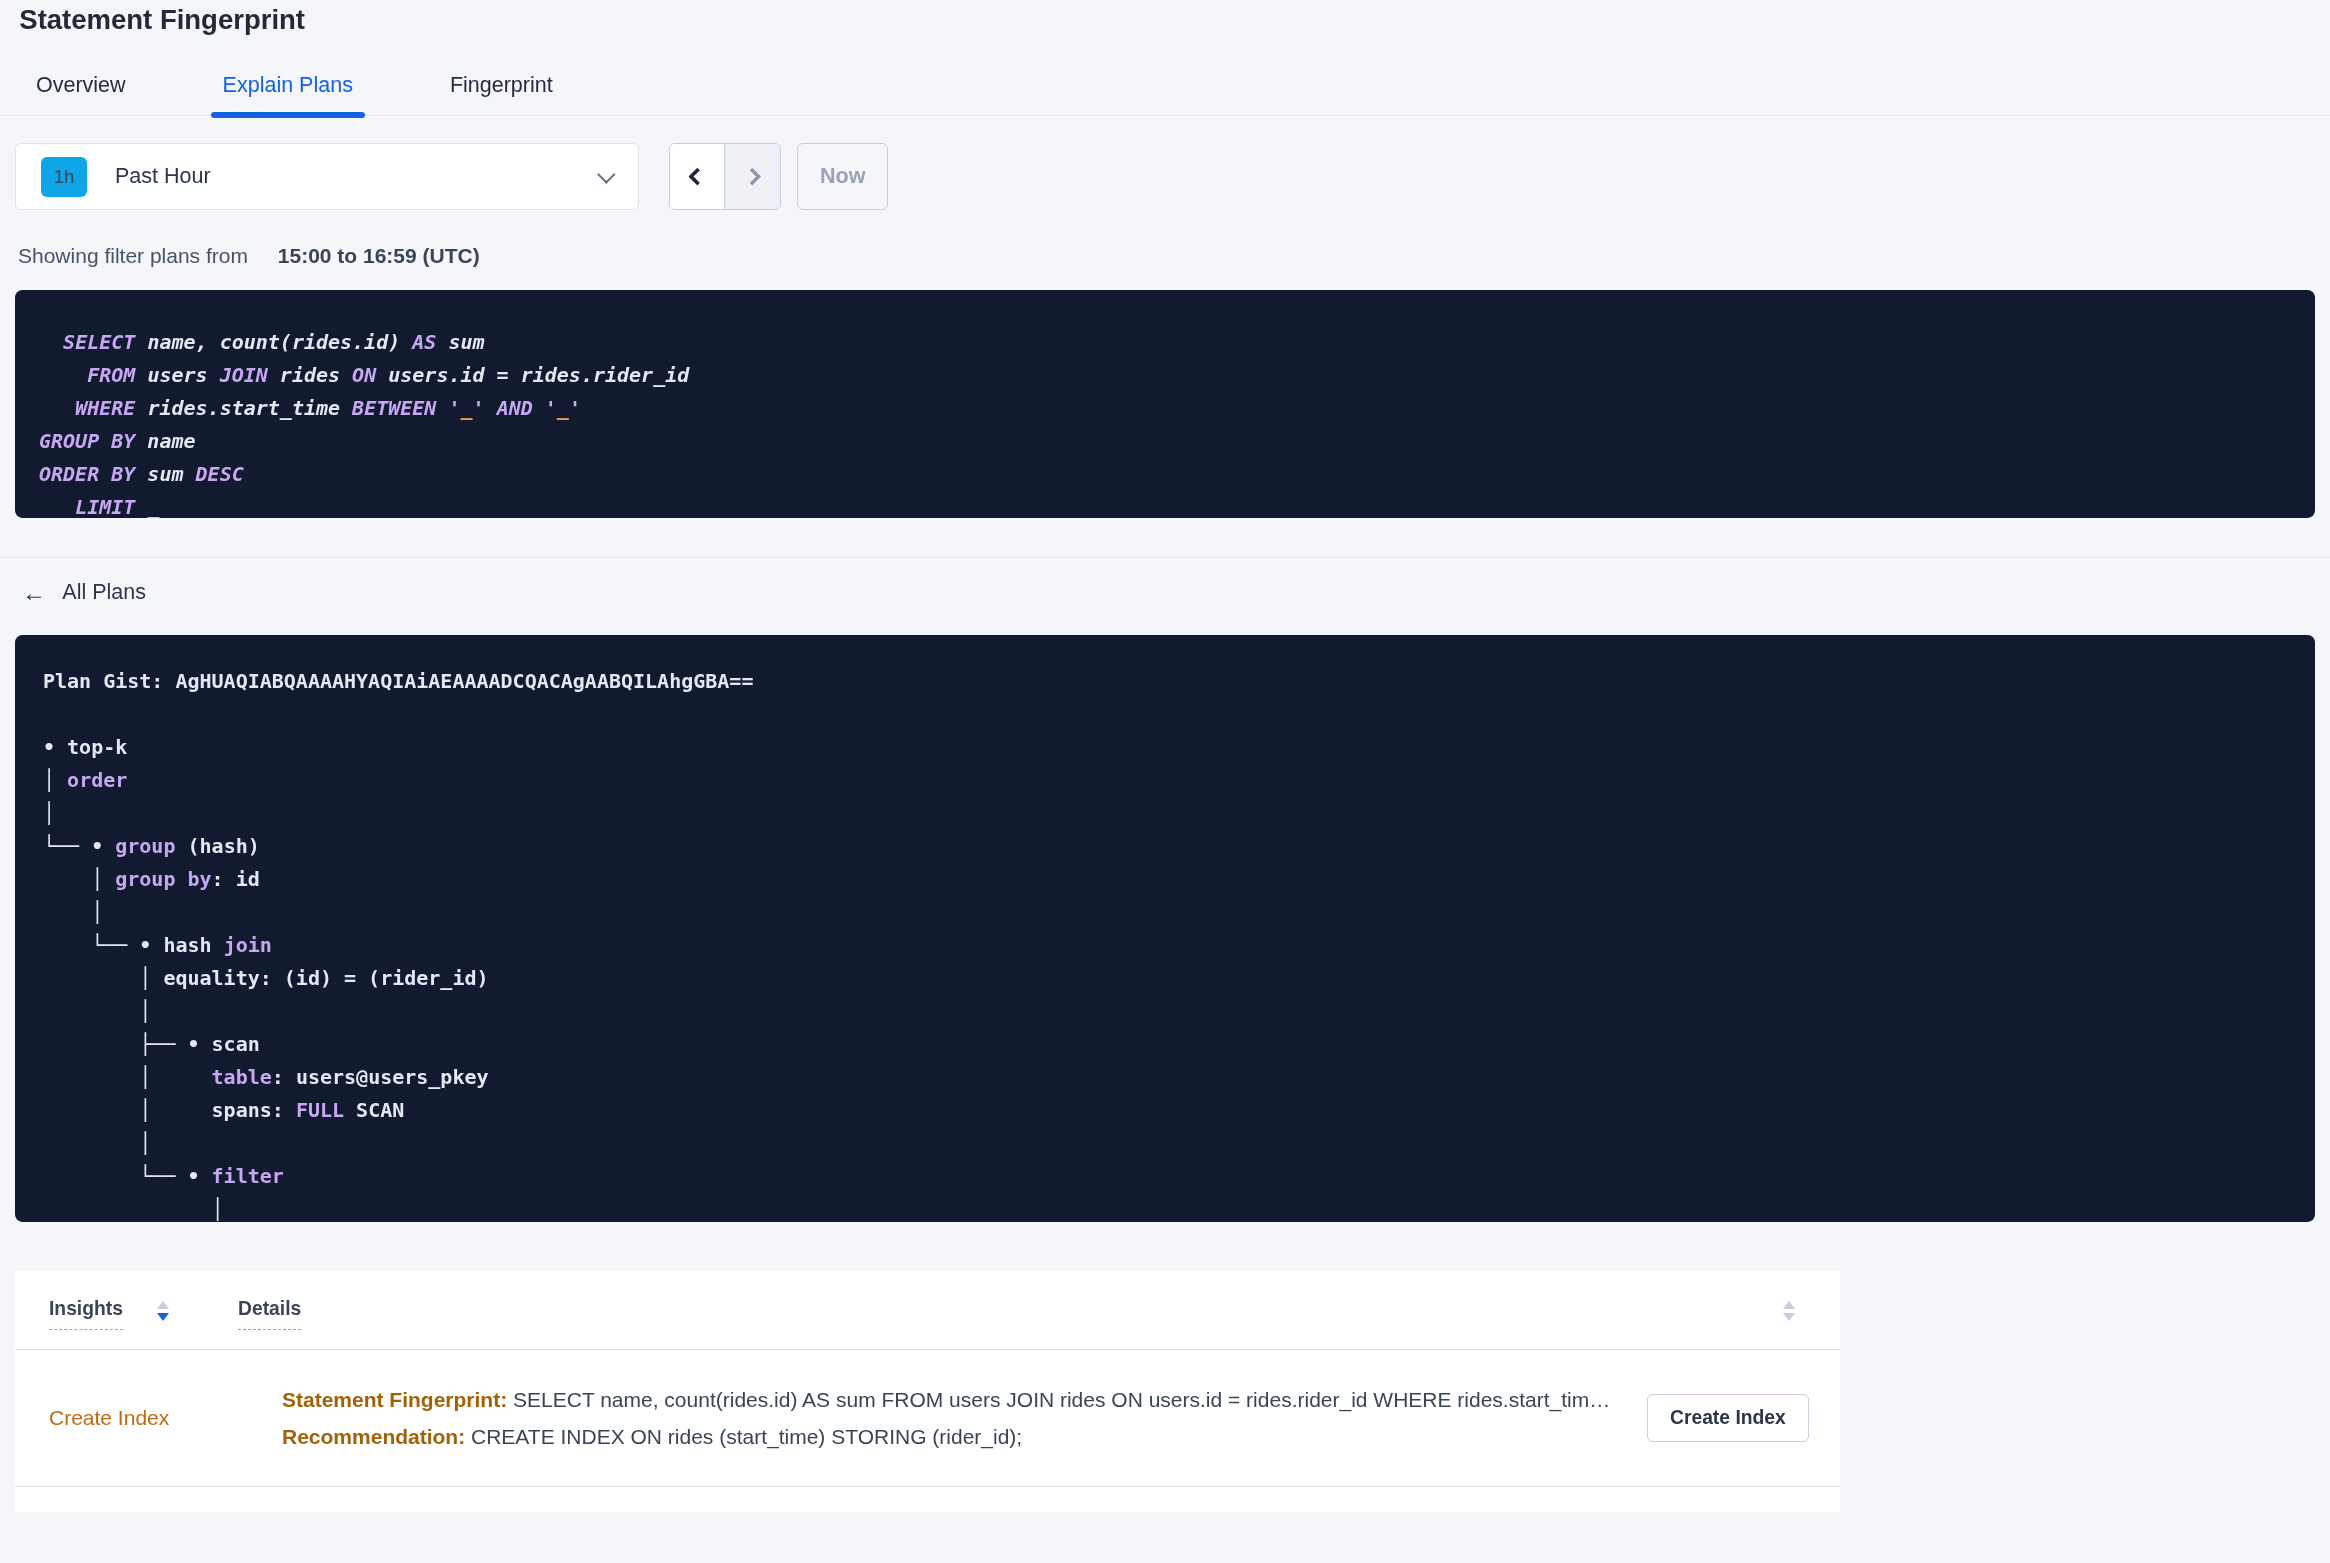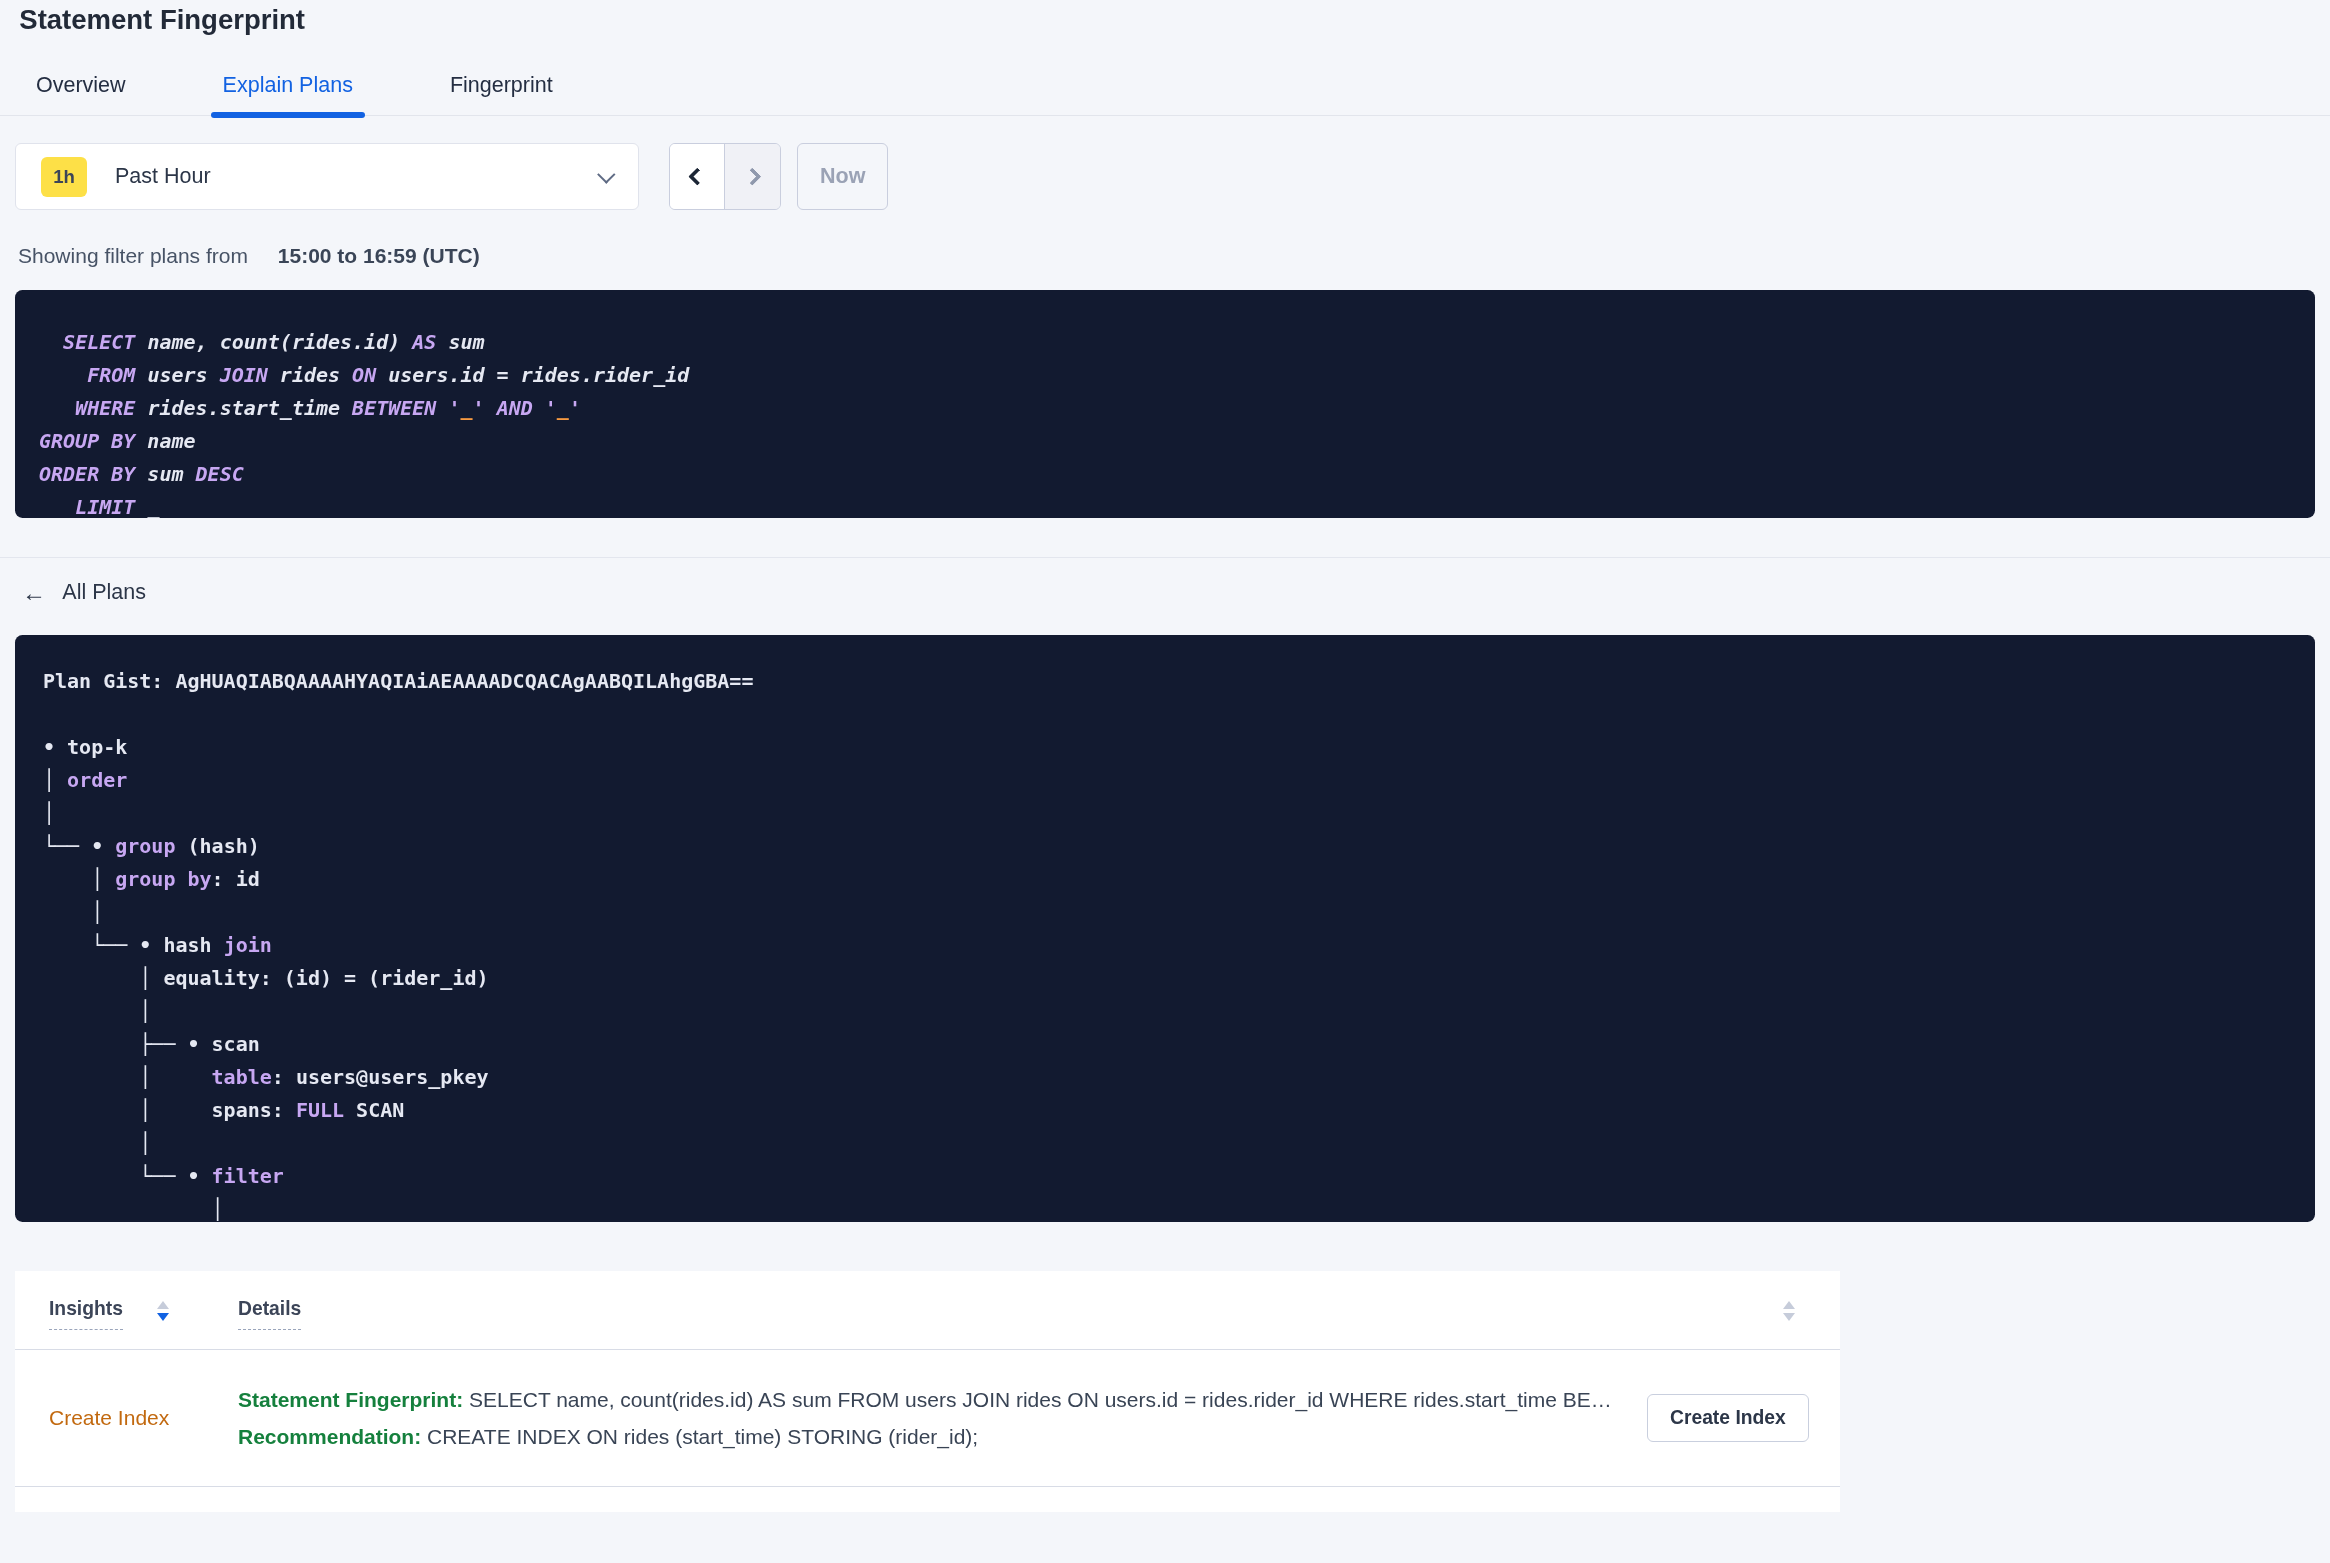--- a/index.html
+++ b/index.html
@@ -34,23 +34,23 @@
     height:5.2px; border-radius:3px; background:#1262e2;
   }
 
   
   .time-row { margin:27px 15px 0; display:flex; align-items:stretch; height:67px; }
   .time-dropdown {
     width:624px; background:#ffffff; border:1.5px solid #e0e3ec; border-radius:6px;
     display:flex; align-items:center; padding:0 25px 0 25px; cursor:pointer;
   }
   .time-badge {
-    background:#fde047; border-radius:6px; min-width:46px; height:40px;
+    background:#0ea5e9; border-radius:6px; min-width:46px; height:40px;
     display:flex; align-items:center; justify-content:center;
-    font-size:18.6px; font-weight:bold; color:#3c4558; padding:0 9px;
+    font-size:18.6px; font-weight:normal; color:#3c4558; padding:0 9px;
   }
   .time-label { margin-left:28px; font-size:21.5px; color:#2c3648; font-weight:500; }
   .chev { display:inline-block; width:12.6px; height:12.6px; border-style:solid; }
   .chev-down { border-color:#5f6b84; border-width:0 2.2px 2.2px 0; transform:rotate(45deg); margin-left:auto; margin-bottom:4.5px;}
   .range-nav {
     margin-left:30px; display:flex; border:1.5px solid #c9cede; border-radius:6px; overflow:hidden;
   }
   .range-nav .nav-btn {
     width:55px; display:flex; align-items:center; justify-content:center; cursor:pointer;
   }
@@ -108,21 +108,21 @@
   .hdr-sort-right { margin-right:45px; }
   .tbl-divider { border-top:1.5px solid #d8dce6; margin:0; }
   .tbl-row { display:flex; align-items:center; padding:31px 0 31px 34px; }
   .cell-insight { width:189px; }
   .insight-link { font-size:21px; color:#c2690f; cursor:pointer; }
   .cell-details { flex:1; min-width:0; padding-right:30px; }
   .detail-line {
     font-size:21px; color:#394455; line-height:37px;
     white-space:nowrap; overflow:hidden; text-overflow:ellipsis;
   }
-  .detail-line b { color:#15803d; }
+  .detail-line b { color:#a16207;margin-left:44px; }
   .cell-action { width:193px; display:flex; align-items:center; }
   .create-index-btn {
     background:#ffffff; border:1.5px solid #c9cfde; border-radius:6px;
     padding:12px 22px; font-size:19.3px; font-weight:bold; color:#2c3648;
     font-family:"Liberation Sans", sans-serif; cursor:pointer;
   }
   .card-bottom-spacer { height:25px; }
 </style>
 </head>
 <body>

